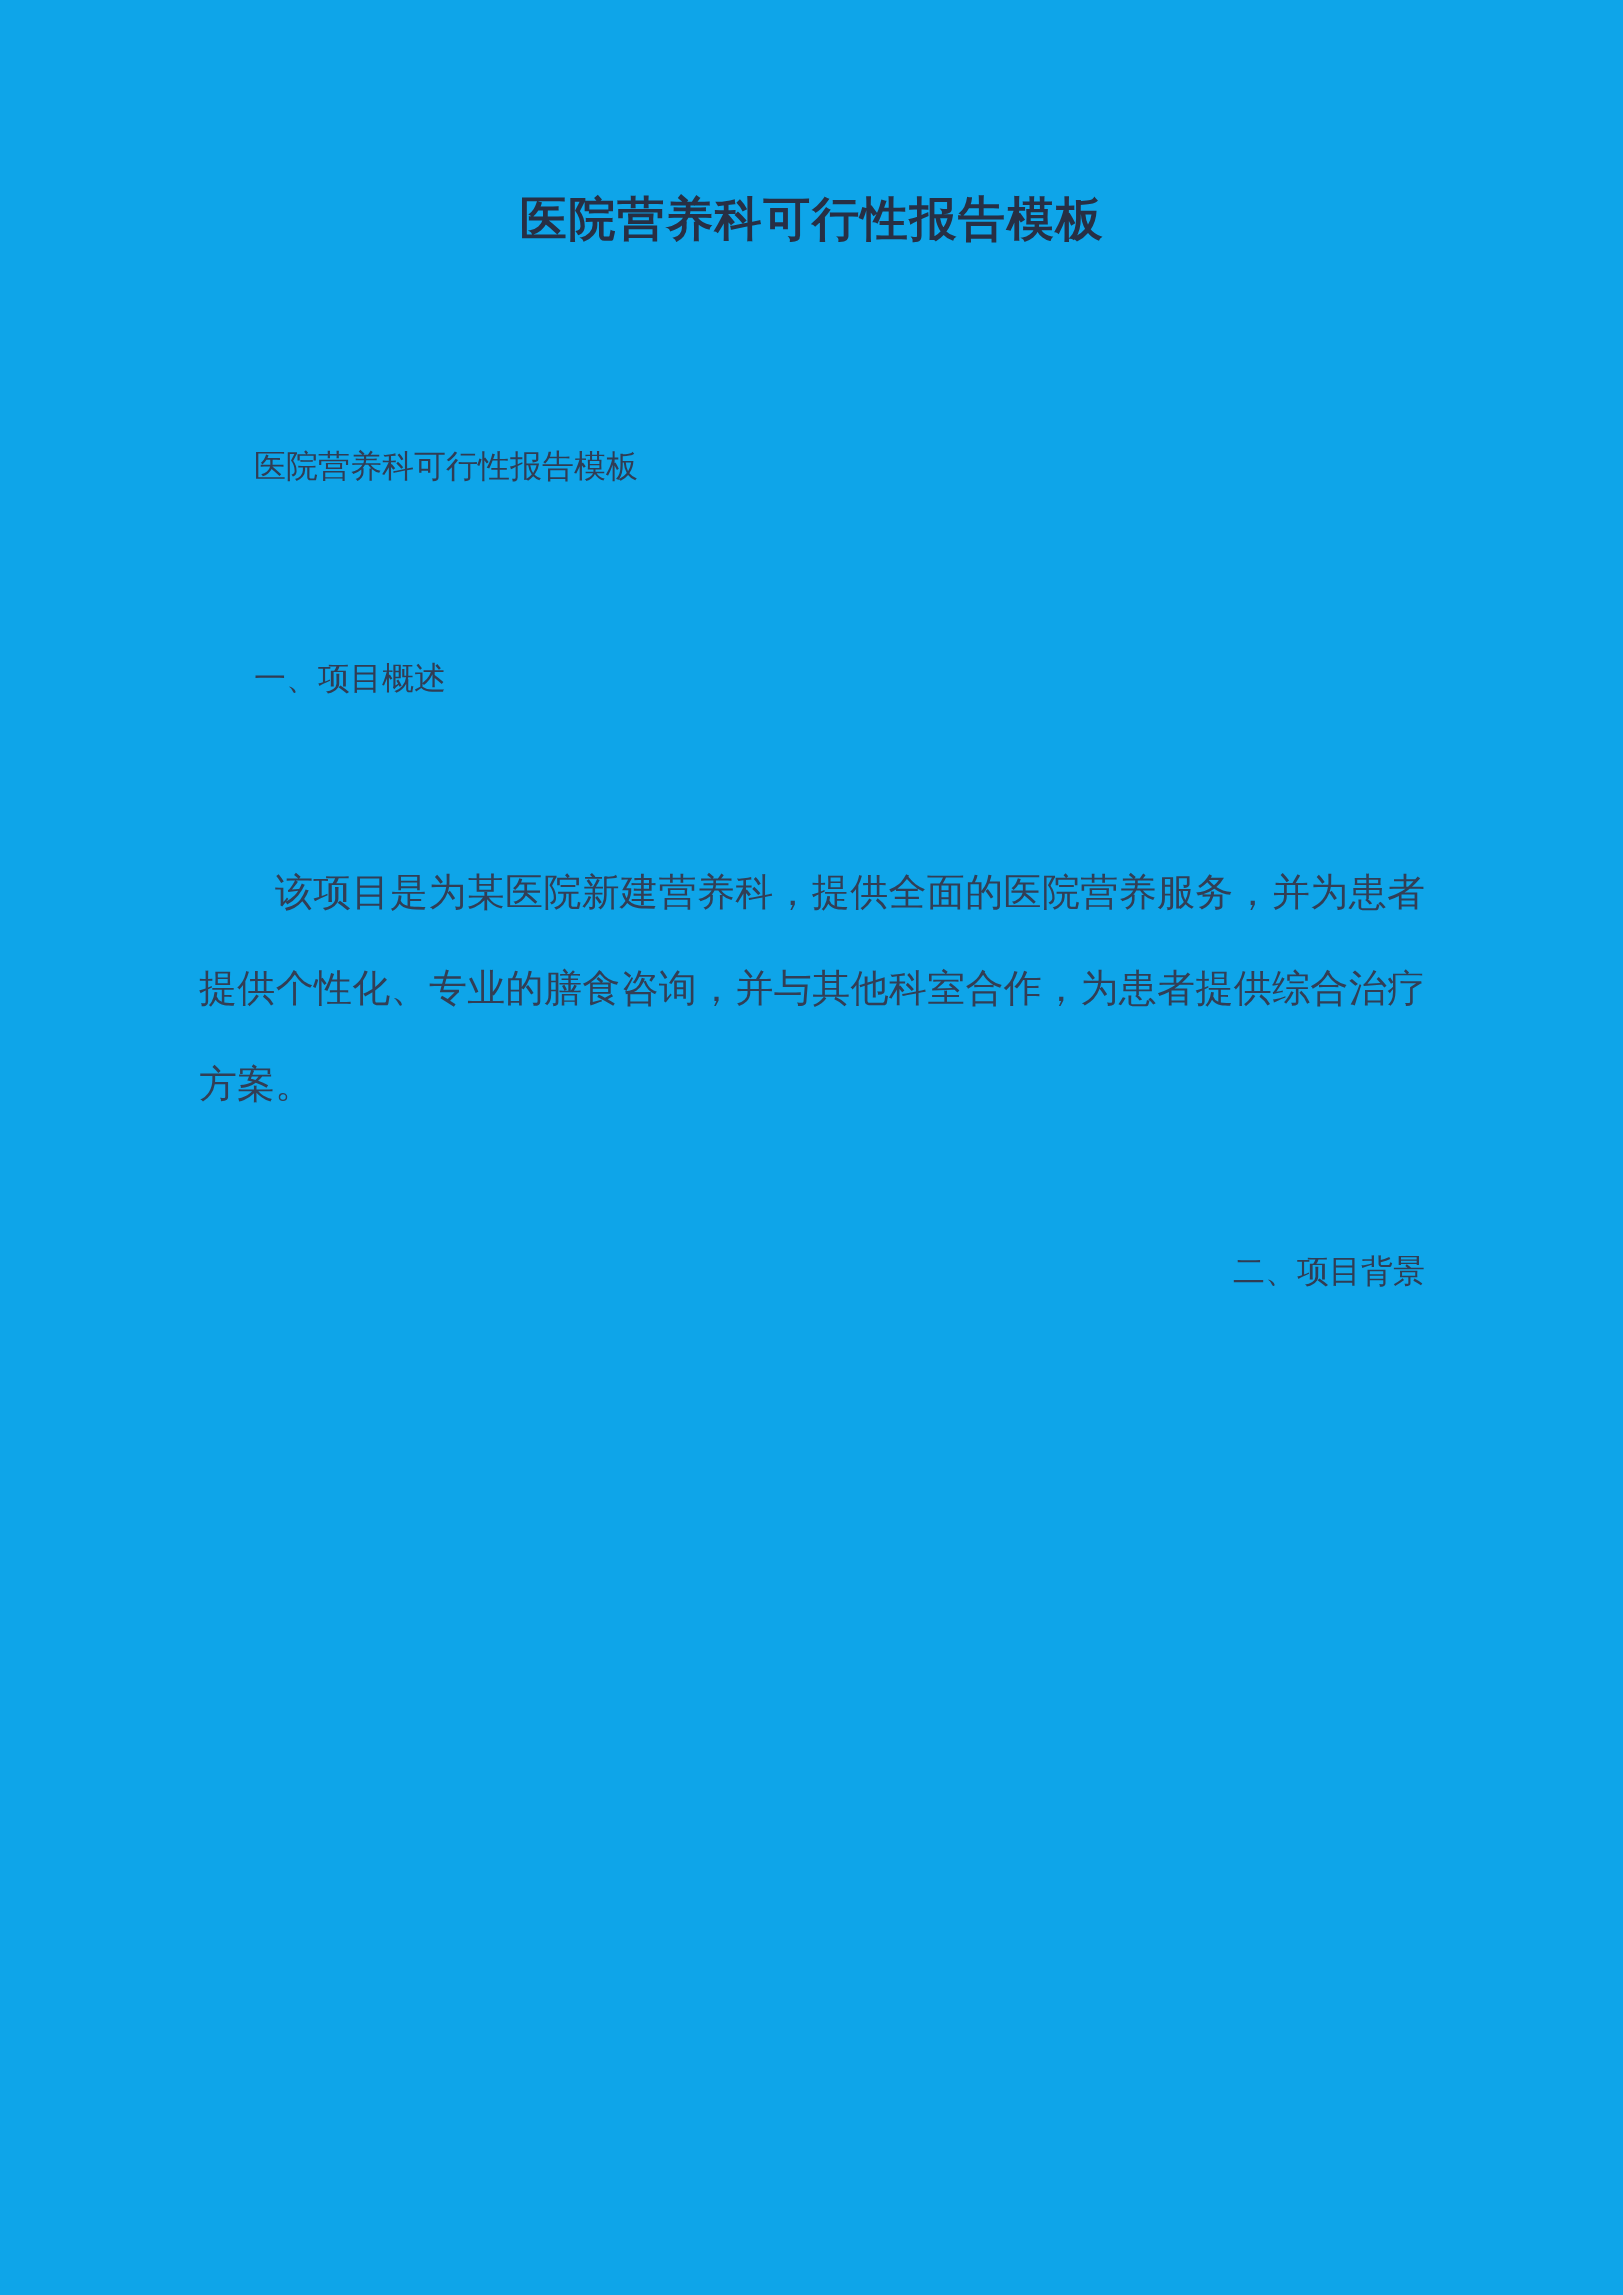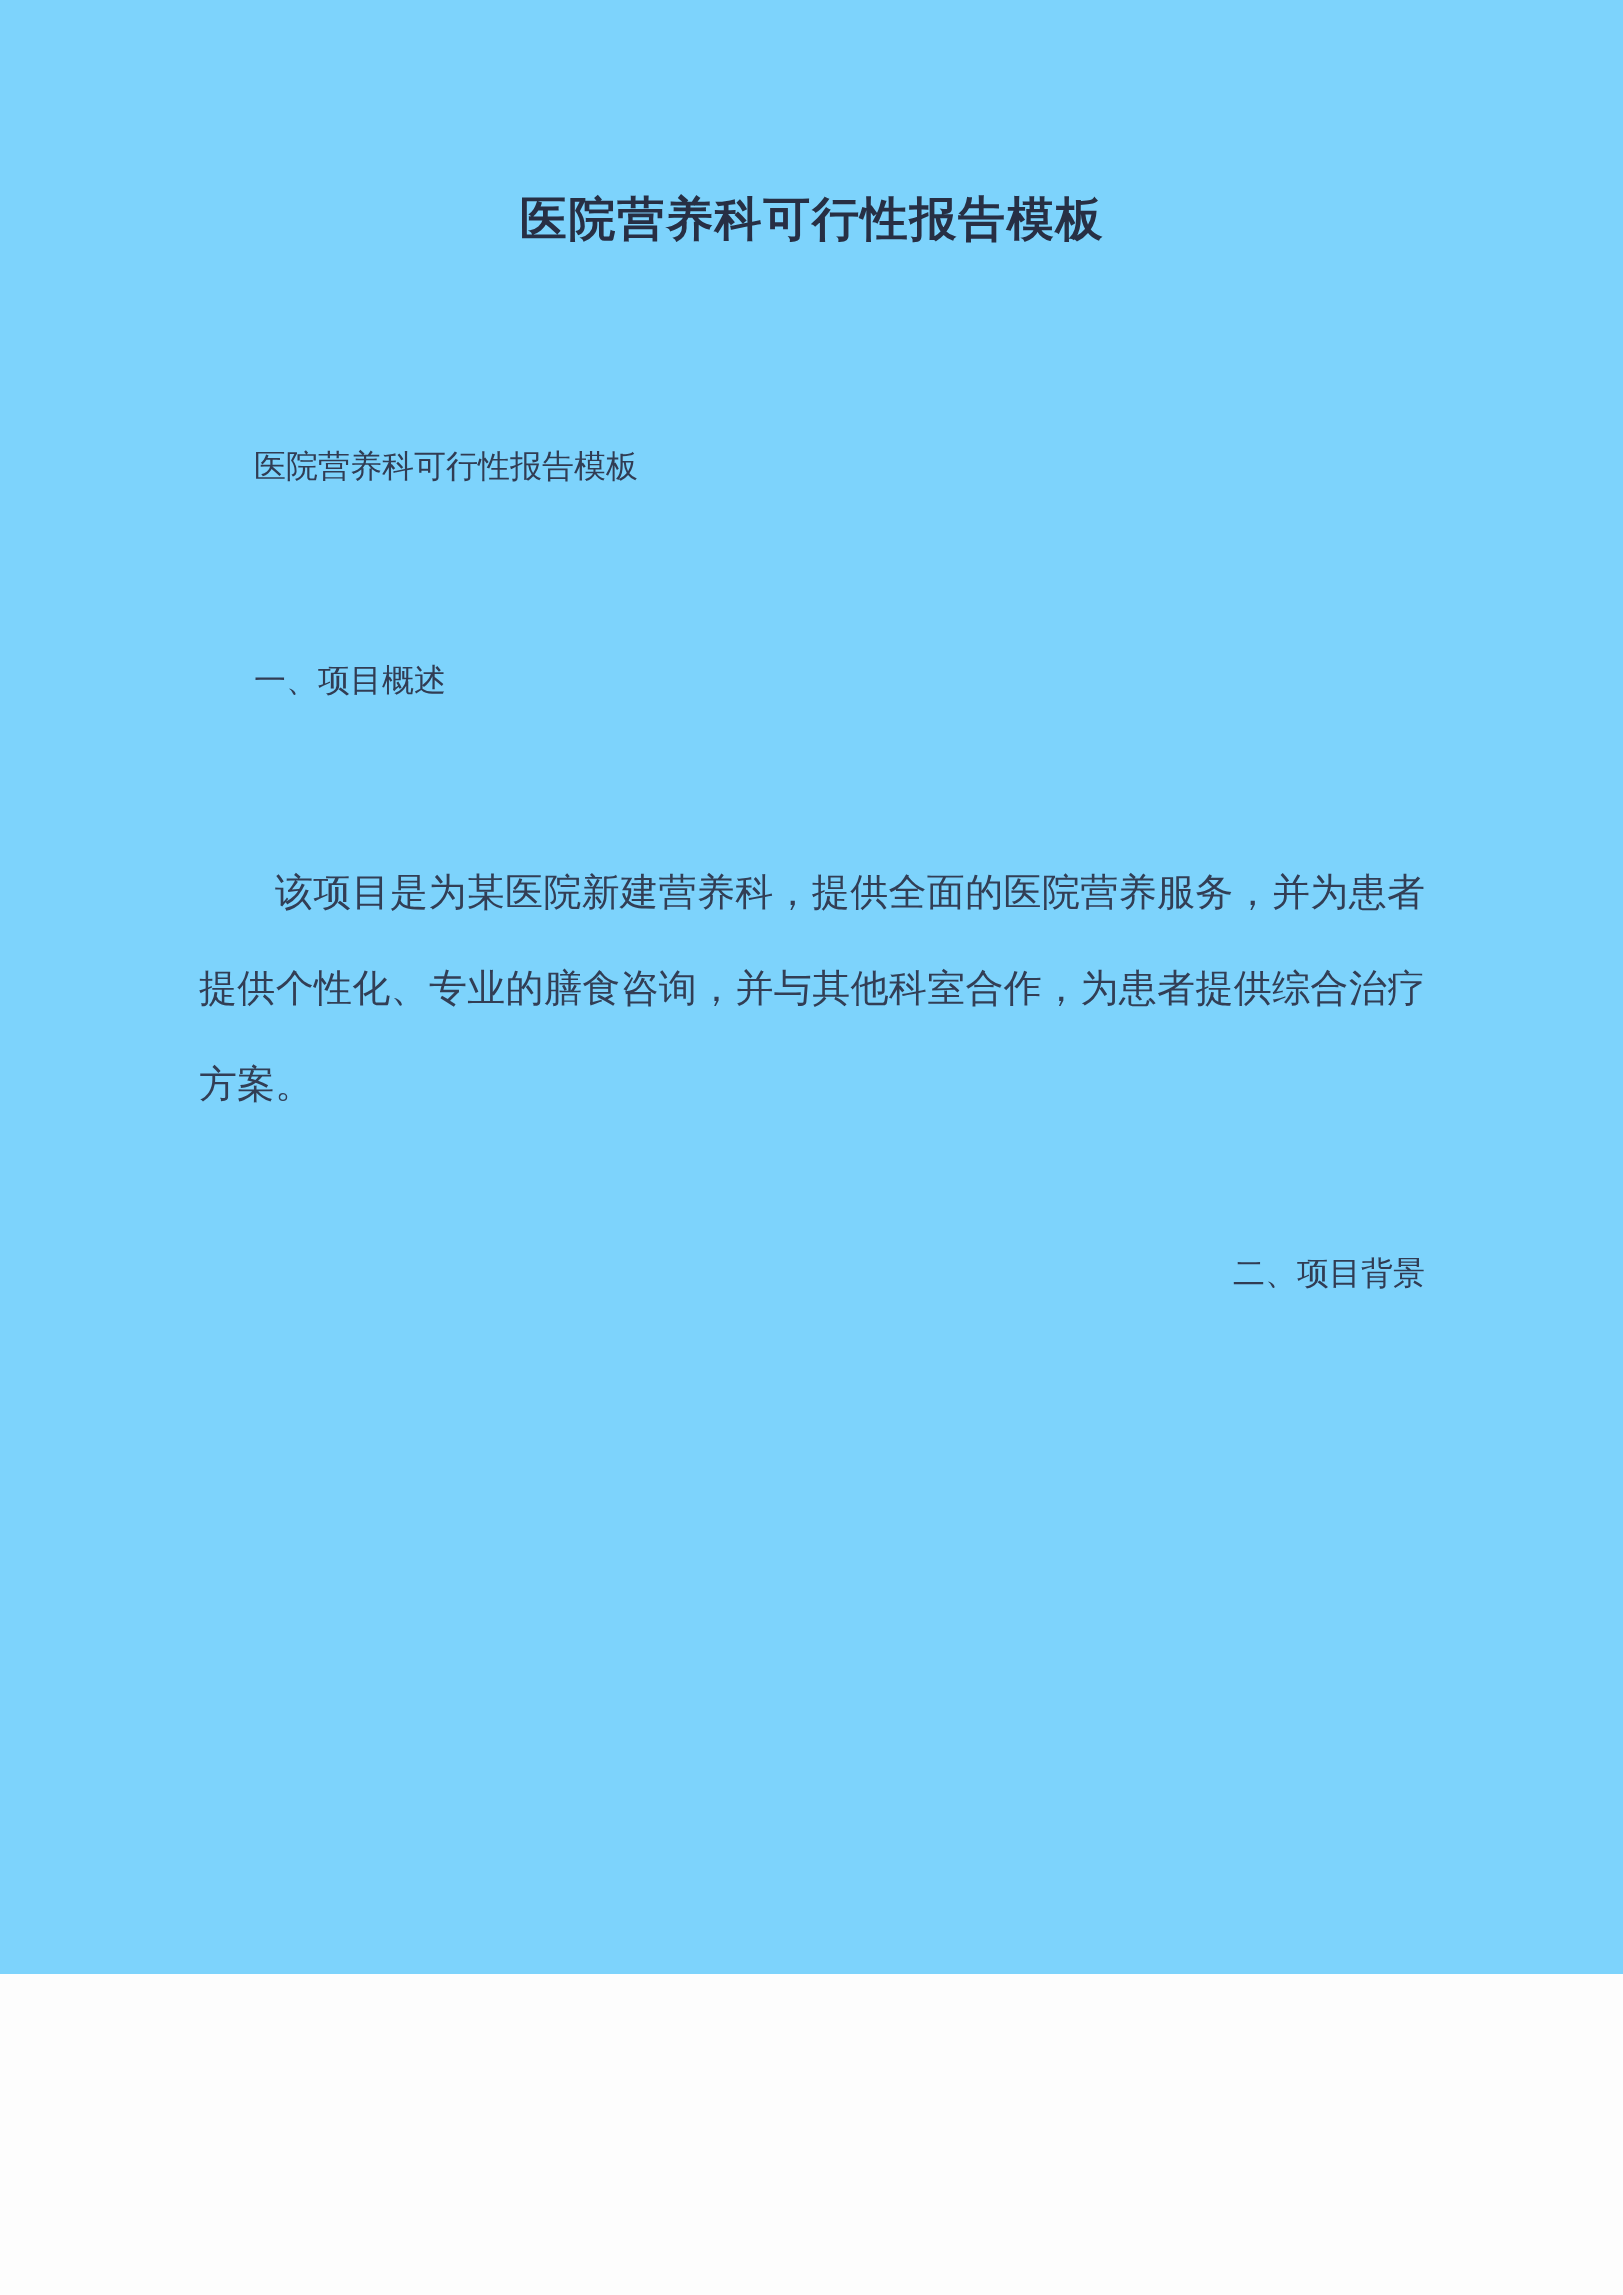--- a/index.html
+++ b/index.html
@@ -9,23 +9,23 @@
   }
   body {
     width: 1624px;
     height: 2295px;
     overflow: hidden;
     font-family: "Liberation Serif", "DejaVu Serif", serif;
   }
   .page {
     box-sizing: border-box;
     width: 1624px;
-    height: 1974px;
+    height: 2295px;
     padding: 190px 199px 0 199px;
-    background: #7dd3fc;
+    background: #0ea5e9;
   }
   .doc-title {
     margin: 0;
     font-size: 47px;
     font-weight: bold;
     line-height: 1.25;
     text-align: center;
     color: #272f44;
     letter-spacing: 1.7px;
   }
@@ -35,20 +35,21 @@
     line-height: 43px;
     text-indent: 55px;
     color: #313c53;
   }
   .heading {
     margin: 0;
     font-size: 32px;
     line-height: 43px;
     text-indent: 55px;
     color: #313c53;
+    font-family: Liberation Mono, monospace;
   }
   .heading-1 { margin-top: 171px; }
   .heading-2 { margin-top: 120px; text-align: right; }
   .para {
     margin: 0;
     font-size: 38px;
     line-height: 96px;
     text-indent: 76px;
     text-align: justify;
     text-justify: inter-character;

